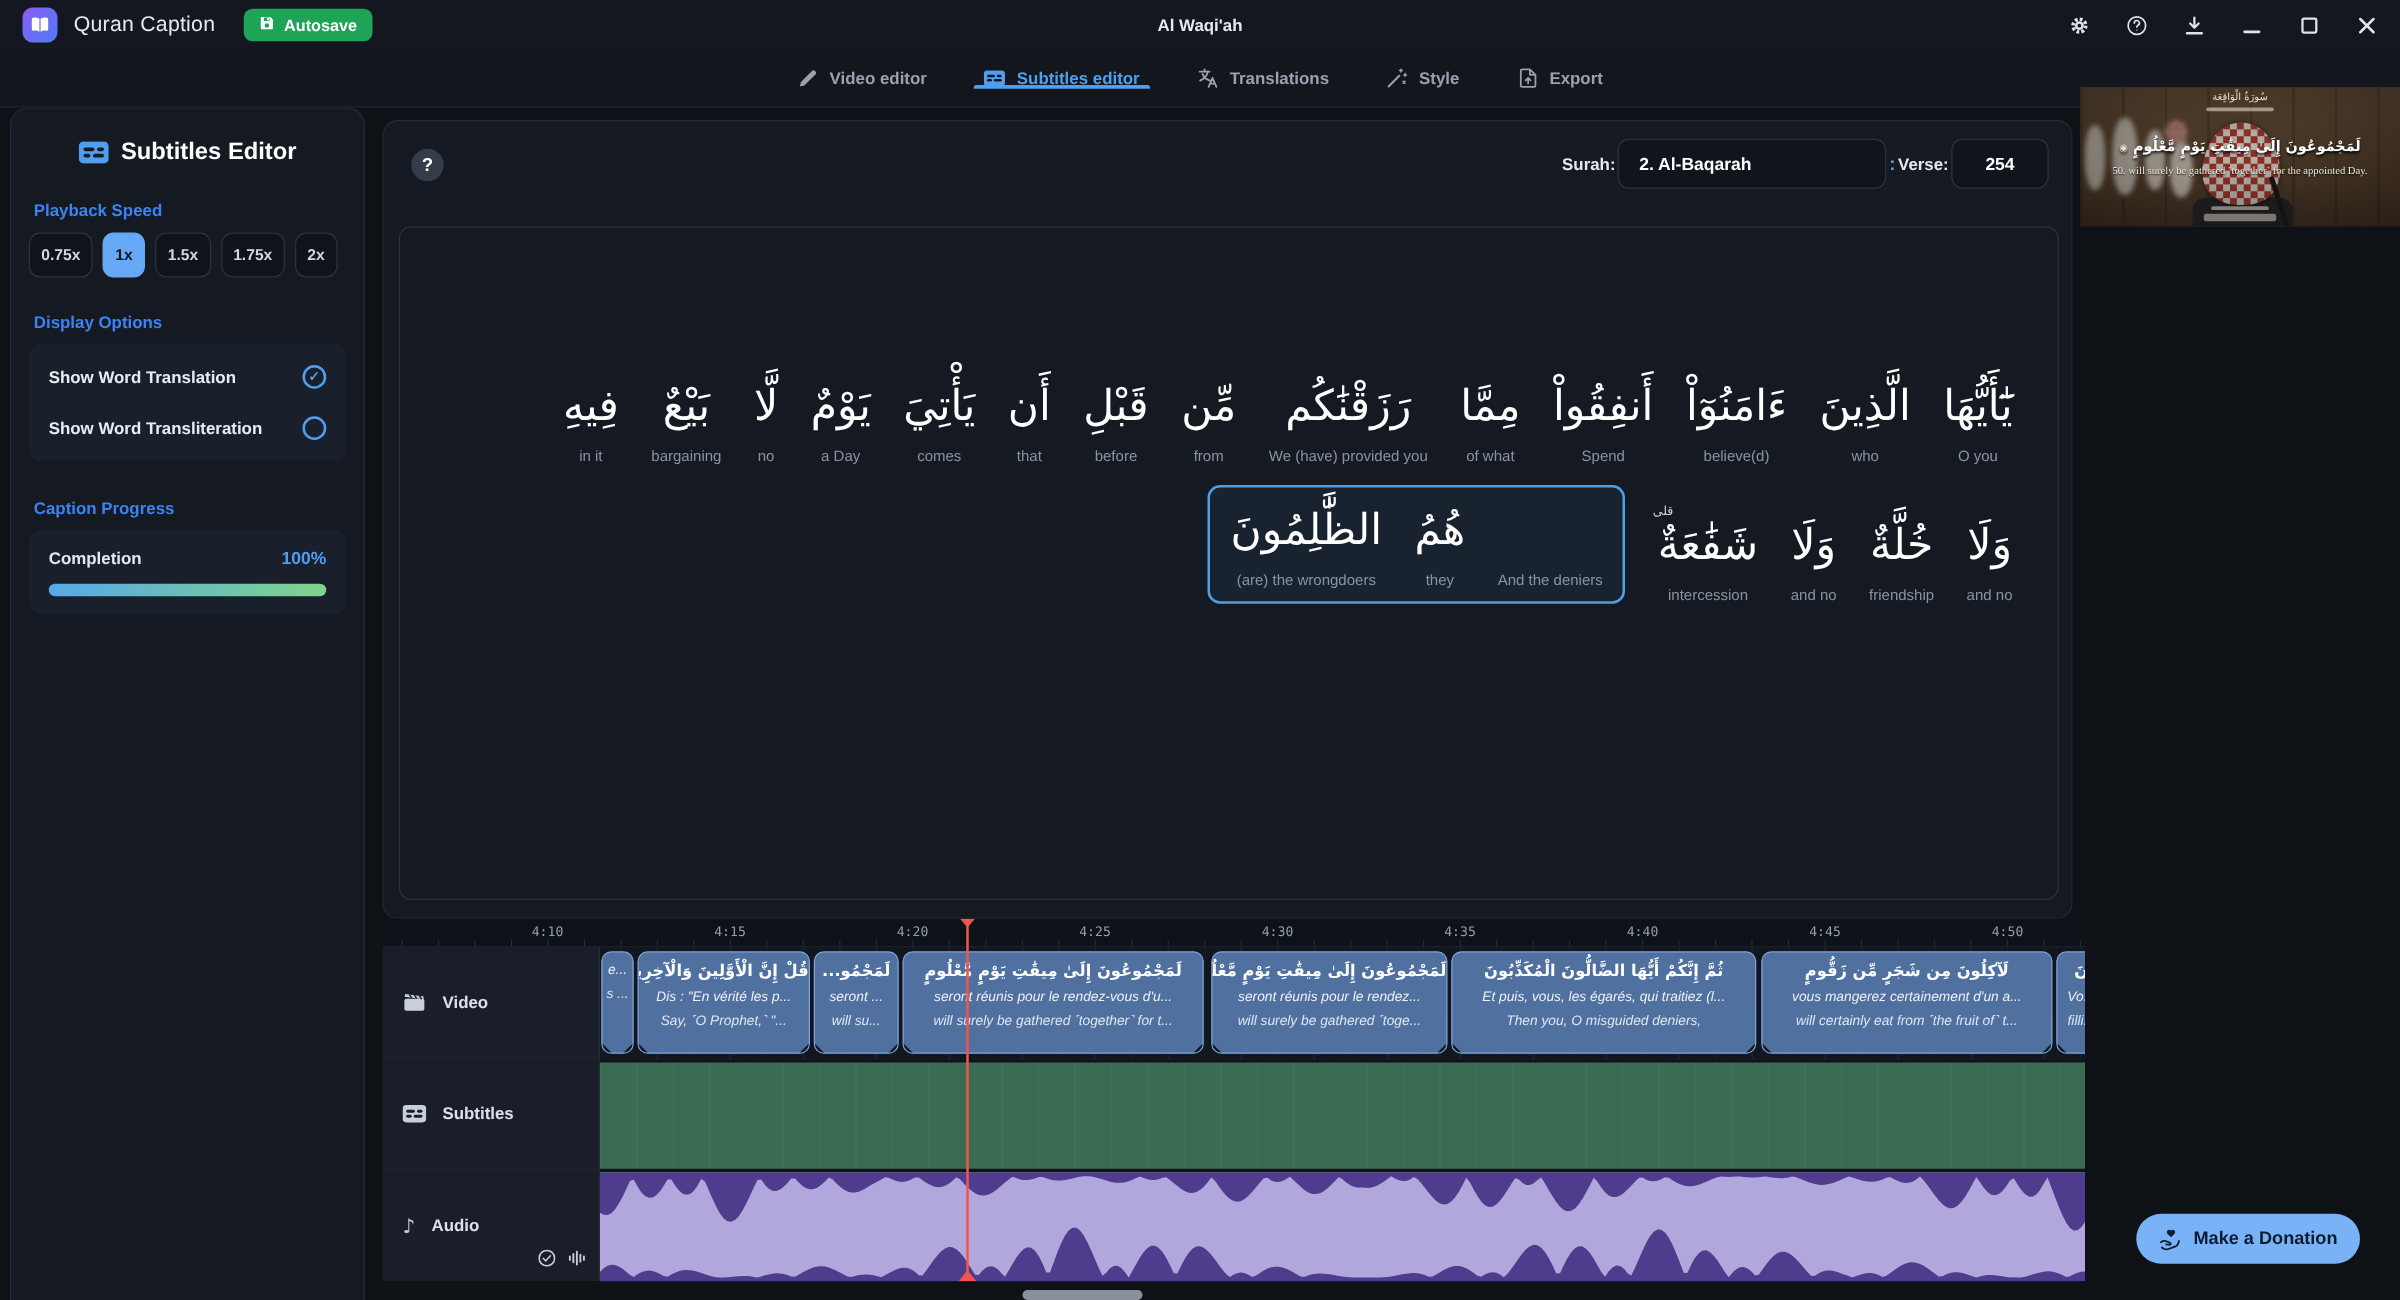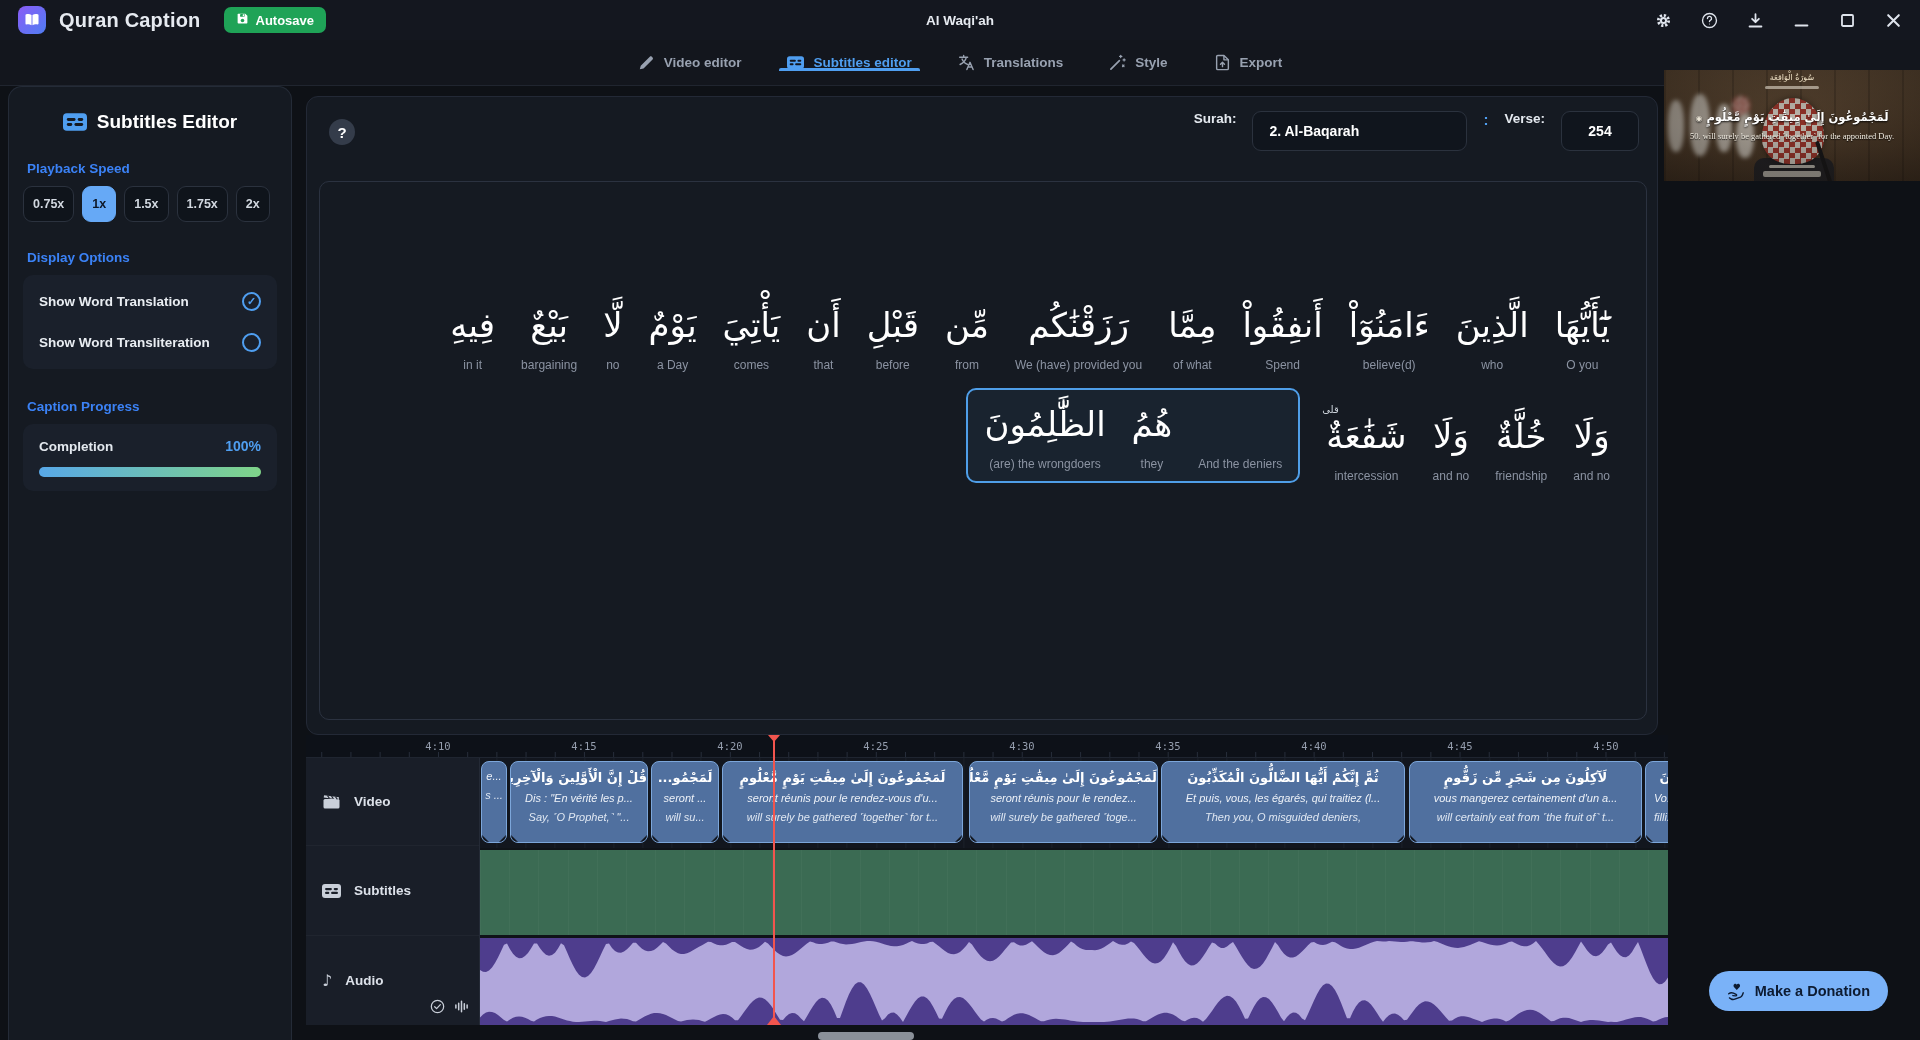--- a/index.html
+++ b/index.html
@@ -6,21 +6,21 @@
   html,body { width:1920px; height:1040px; overflow:hidden; }
   body {
     background:#0e1116; color:#e6eaf0; position:relative;
     font-family:"Liberation Sans", sans-serif;
   }
 
   
   .topbar{position:absolute;top:0;left:0;right:0;height:40px;background:#14171f;display:flex;align-items:center;padding:0 18px;gap:13px;z-index:10}
   .logo{width:28px;height:28px;border-radius:8px;background:linear-gradient(135deg,#8a5cf6,#4f7df3);display:grid;place-items:center;flex:0 0 auto}
   .logo svg{width:18px;height:18px}
-  .appname{font-size:20px;font-weight:700;letter-spacing:.2px}
+  .appname{font-size:17px;font-weight:400;letter-spacing:.2px}
   .autosave{margin-left:10px;background:var(--autosave);color:#fff;font-size:13px;font-weight:600;padding:5px 12px;border-radius:7px;display:flex;align-items:center;gap:7px;cursor:pointer}
   .autosave svg{width:13px;height:13px}
   .wintitle{position:absolute;left:0;right:0;top:0;height:40px;display:flex;align-items:center;justify-content:center;font-size:13.5px;font-weight:600;pointer-events:none}
   .winicons{margin-left:auto;display:flex;align-items:center;gap:28px;color:#dfe4ec;z-index:2}
   .winicons .wbtn{width:18px;height:18px;display:grid;place-items:center;cursor:pointer}
   .winicons svg{width:17px;height:17px}
 
   
   .tabbar{position:absolute;top:40px;left:0;right:0;height:46px;background:#13161d;border-bottom:1px solid #20252f;display:flex;justify-content:center}
   .tabs{display:flex;gap:46px;align-items:center}
@@ -41,21 +41,21 @@
   .opt-row{display:flex;justify-content:space-between;align-items:center;padding:11px 2px;font-size:13.5px;font-weight:600;color:#e9edf2}
   .toggle{width:19px;height:19px;border:2px solid var(--accent);border-radius:50%;display:grid;place-items:center;font-size:11px;color:var(--accent);cursor:pointer;flex:0 0 auto}
   .prog-card{background:#1a202b;border-radius:10px;padding:14px 16px}
   .prog-row{display:flex;justify-content:space-between;align-items:center;font-size:13.5px;font-weight:600;color:#e3e8ee}
   .prog-val{color:var(--accent);font-weight:700;font-size:14px}
   .prog-bar{margin-top:13px;height:10px;border-radius:5px;background:linear-gradient(90deg,var(--progress-start),var(--progress-end))}
 
   
   .mainpanel{position:absolute;left:306px;top:96px;width:1352px;height:639px;background:#151a22;border:1px solid #232936;border-radius:12px}
   .help-btn{position:absolute;left:22px;top:22px;width:26px;height:26px;border-radius:50%;background:#343c4a;color:#fff;font-weight:700;font-size:15px;display:grid;place-items:center;cursor:pointer}
-  .surah-row{position:absolute;right:18px;top:14px;display:flex;gap:16px;font-size:13.5px;font-weight:600;color:#e4e9ef}
+  .surah-row{position:absolute;right:18px;top:14px;display:flex;align-items:center;gap:2px;font-size:13.5px;font-weight:600;color:#e4e9ef}
   .field{background:#10151d;border:1px solid #2b323e;border-radius:9px;height:40px;display:flex;align-items:center;padding:0 16px;font-size:14px;font-weight:600;color:#fff;cursor:pointer}
   .field.surah{width:215px}
   .field.verse{width:78px;justify-content:center}
   .colon{color:var(--accent);font-weight:700;font-size:15px}
   .verse-panel{position:absolute;left:12px;top:84px;width:1328px;bottom:14px;border:1px solid #2b3240;border-radius:10px;direction:rtl;padding:55px 26px 0;overflow:hidden}
   .word-row{display:flex;align-items:flex-end;gap:26px;direction:rtl;padding-right:10px}
   .word-row.r1{margin-top:58px}
   .word-row.r2{margin-top:16px}
   .word{text-align:center;position:relative;cursor:pointer}
   .word .ar{font-family:"DejaVu Sans",sans-serif;font-size:34px;color:#fff;line-height:1.8;white-space:nowrap}

